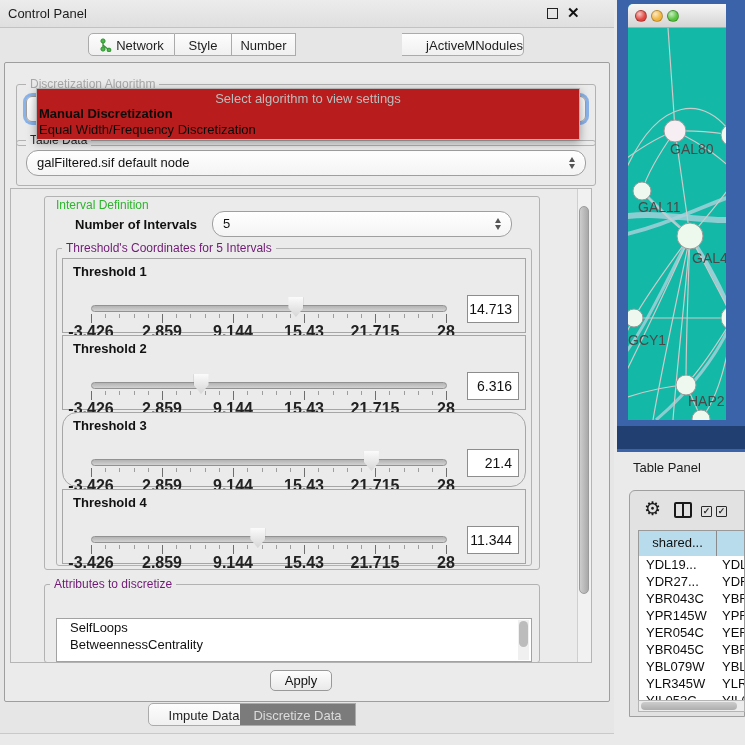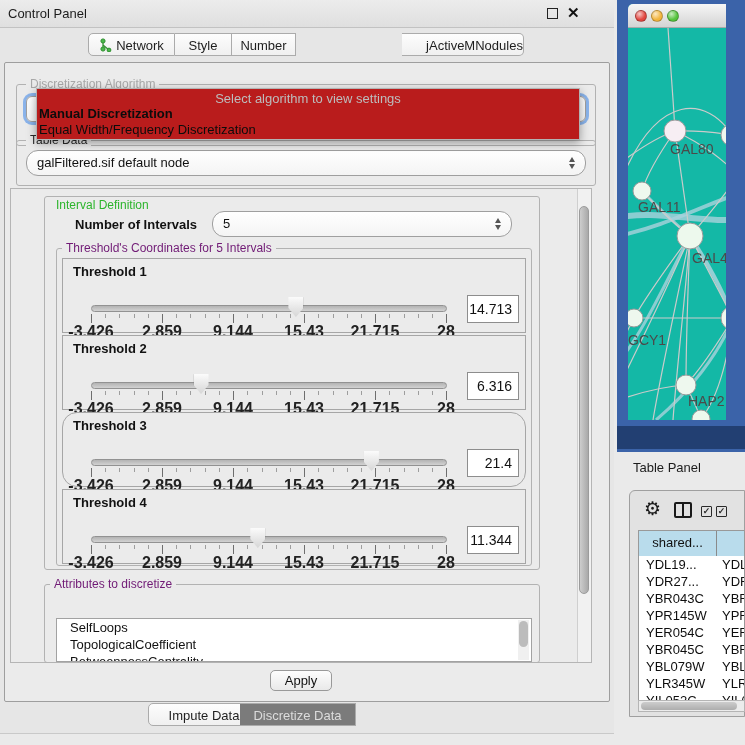--- a/index.html
+++ b/index.html
@@ -152,21 +152,20 @@
 
     <div class="group" style="left:56px;top:248px;width:476px;height:318px;"></div>
     <div class="gtitle gt-blue" style="left:62px;top:241px;">Threshold's Coordinates for 5 Intervals</div>
     <div id="thresholds"></div>
 
     <div class="group" style="left:44px;top:584px;width:496px;height:79px;"></div>
     <div class="gtitle gt-blue" style="left:50px;top:577px;">Attributes to discretize</div>
     <div class="blabel" style="left:56px;top:630px;">Numerical Attributes</div>
     <div id="attrlist">
         <div class="item">SelfLoops</div>
-        <div class="item">TopologicalCoefficient</div>
         <div class="item">BetweennessCentrality</div>
       </div>
     <div id="attrsb">
         <div class="th"></div>
       </div>
 
     <div id="applybtn">Apply</div>
 
     <div class="tab first" style="left:148px;top:703px;width:112px;"><span>Impute Data</span></div>
     <div class="tab sel" style="left:240px;top:703px;width:116px;"><span>Discretize Data</span></div>

